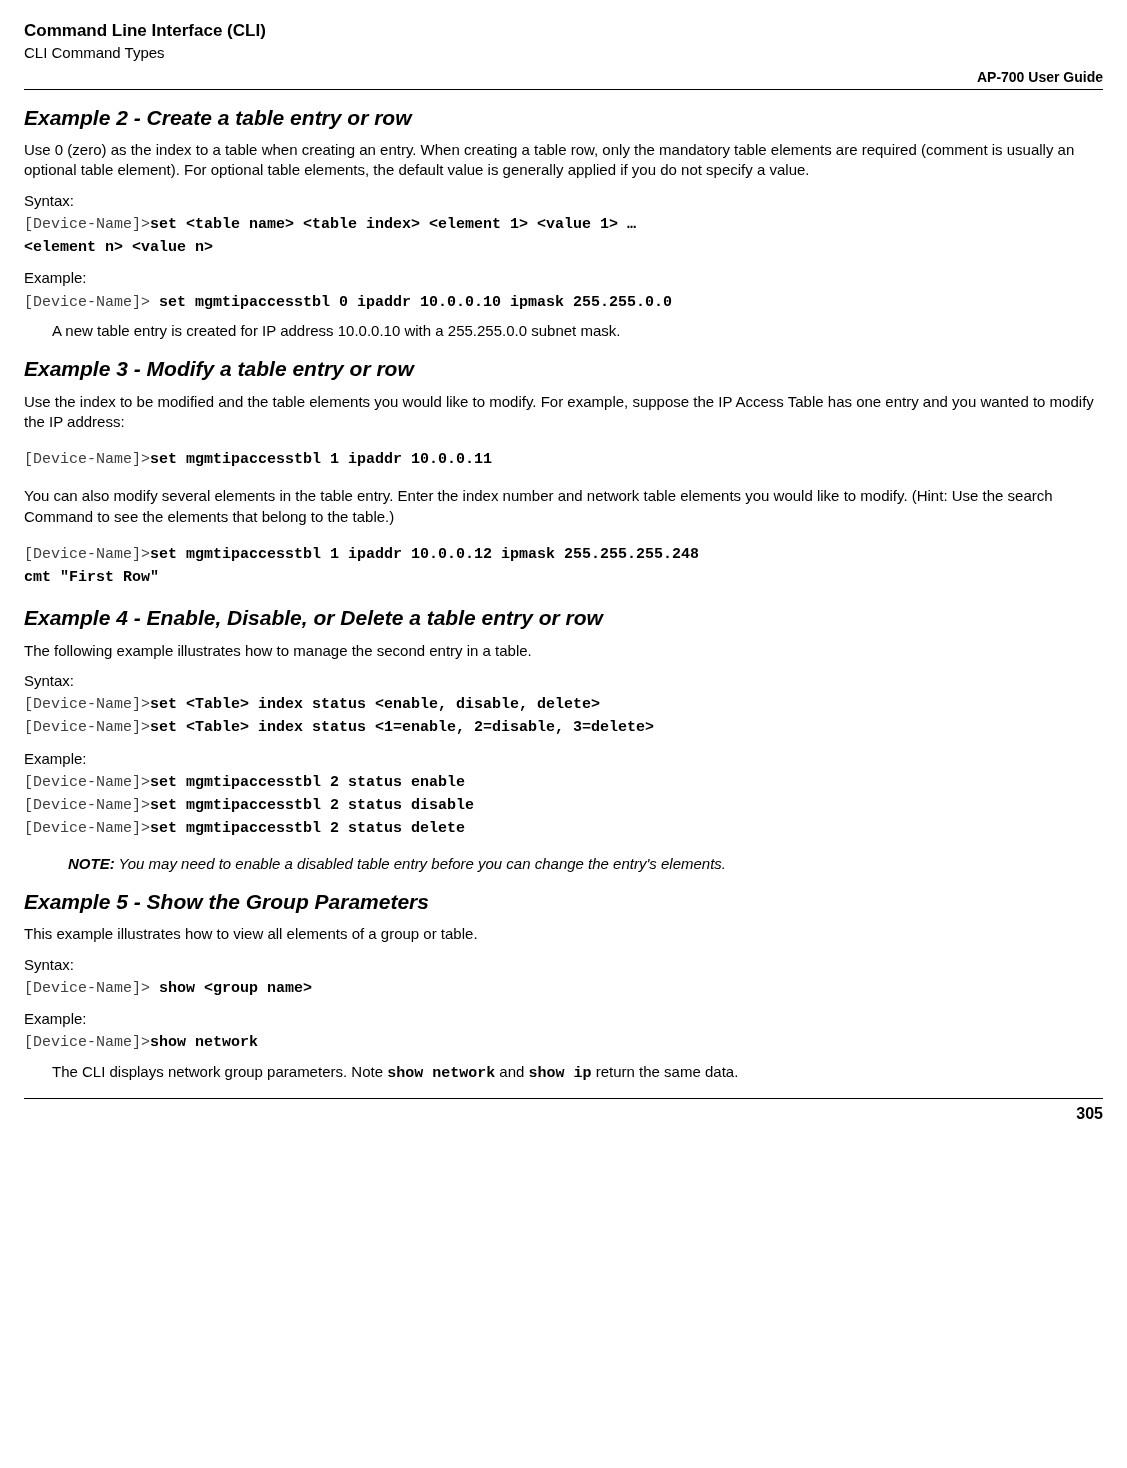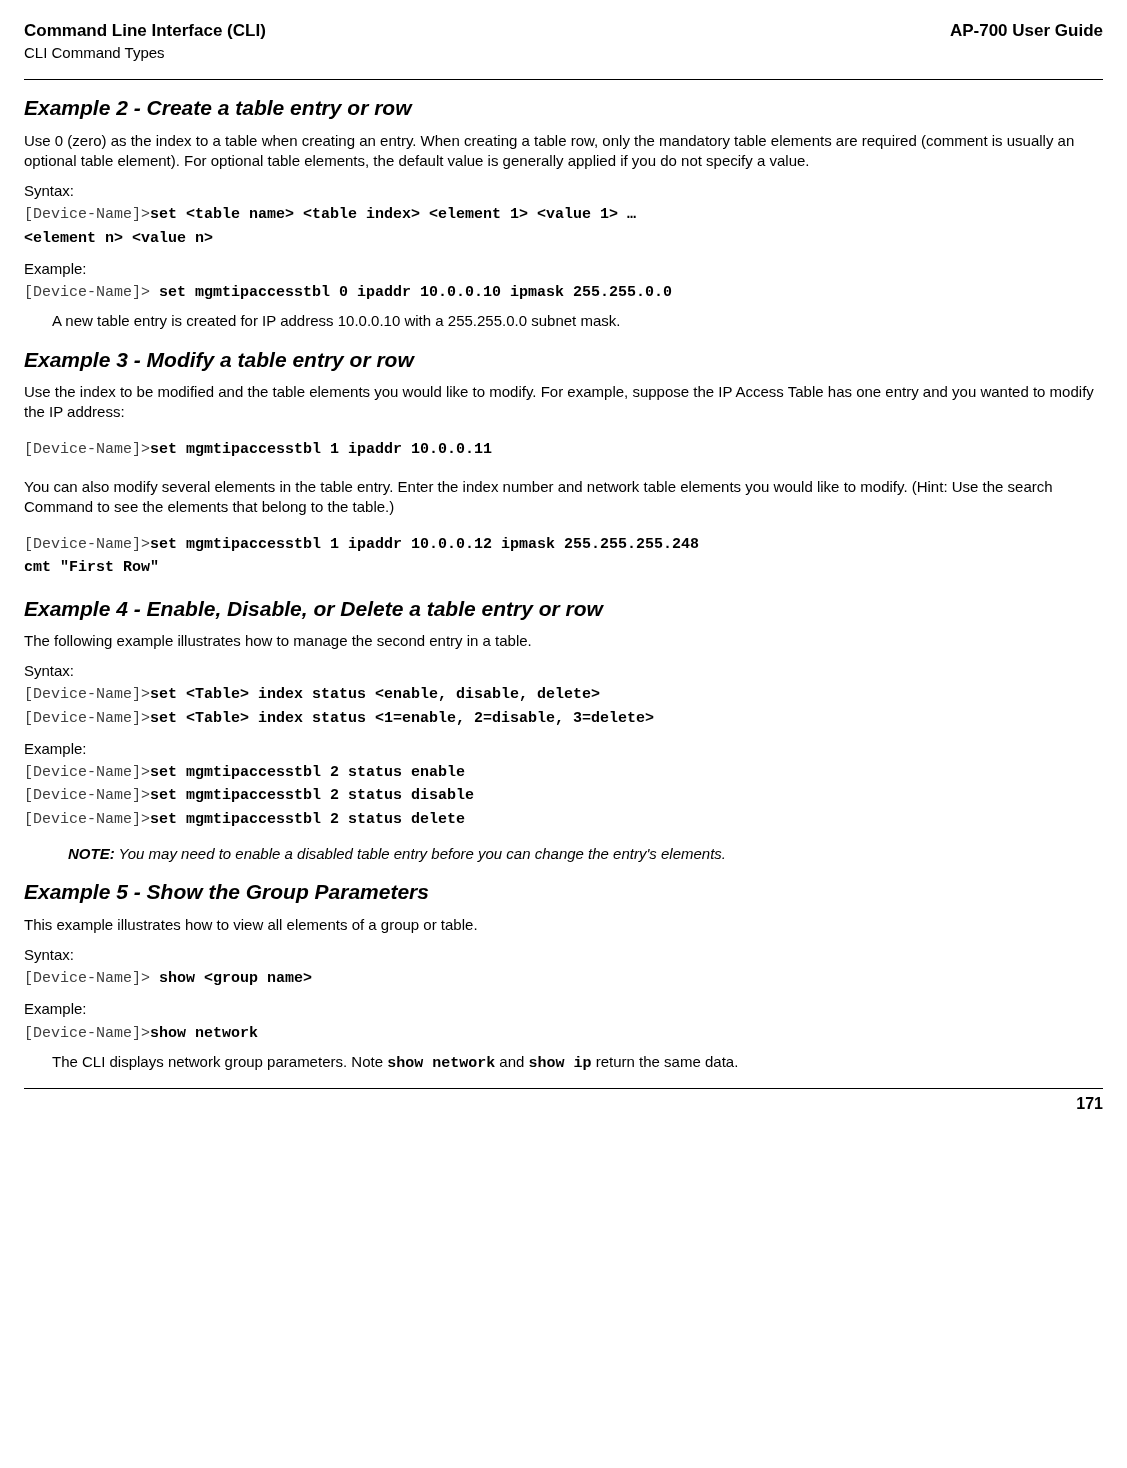--- a/index.html
+++ b/index.html
@@ -8,33 +8,34 @@
     color: #000;
     margin: 0;
     padding: 20px 24px;
     line-height: 1.35;
     width: 1079px;
   }
   .header {
     display: flex;
     justify-content: space-between;
     border-bottom: 1.5px solid #000;
-    padding-bottom: 16px;
+    padding-bottom: 2px;
     margin-bottom: 10px;
   }
   .header-left-top {
     font-weight: bold;
     font-size: 17px;
   }
   .header-left-bottom {
     font-size: 15px;
   }
   .header-right {
     font-weight: bold;
-    font-size: 17px;
+    font-size: 14px;
+    margin-top: 48px;
   }
   h3.example-title {
     font-style: italic;
     font-weight: bold;
     font-size: 21px;
     margin: 14px 0 8px 0;
   }
   p {
     margin: 6px 0;
   }
@@ -146,14 +147,14 @@
 </div>
 
 <div class="indent block">
   <p class="label">Example:</p>
   <div class="code-line"><span class="prompt">[Device-Name]&gt;</span><span class="cmd">show network</span></div>
 </div>
 
 <p class="indent"><span>The CLI displays network group parameters. Note </span><span class="inline-mono">show network</span><span> and </span><span class="inline-mono">show ip</span><span> return the same data.</span></p>
 
 <div class="footer">
-  <span>171</span>
+  <span>305</span>
 </div>
 
 </body></html>

